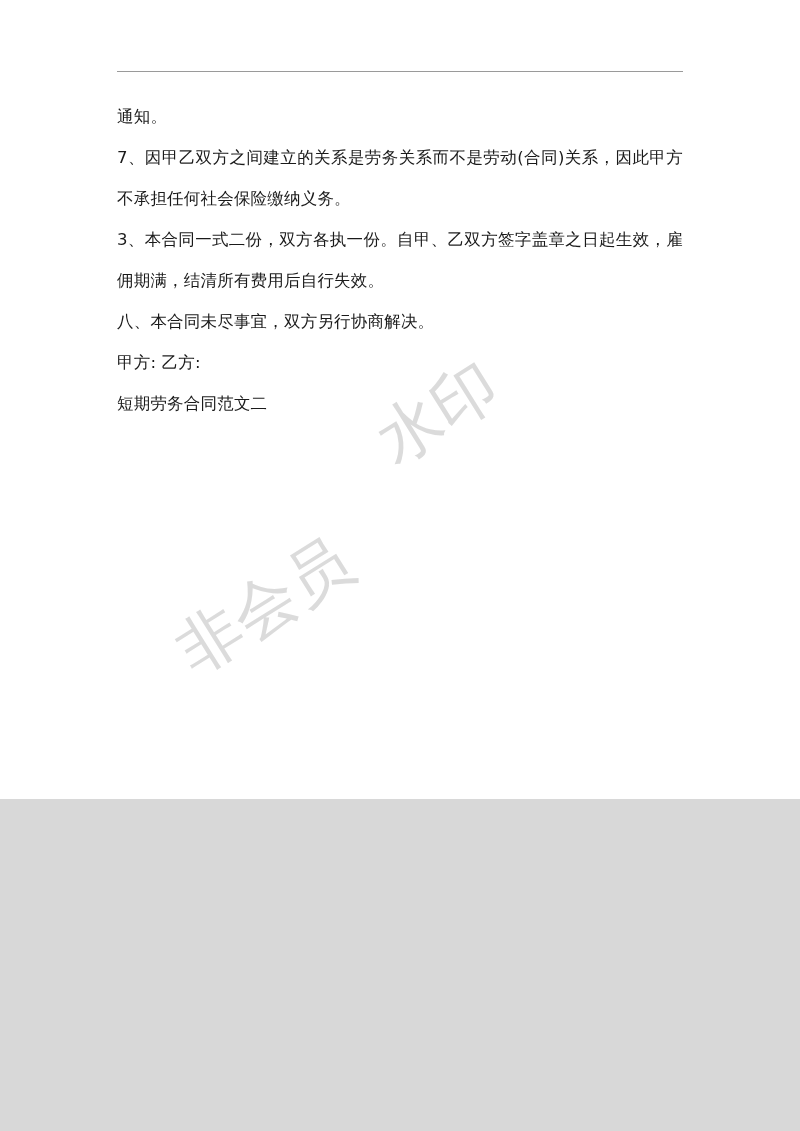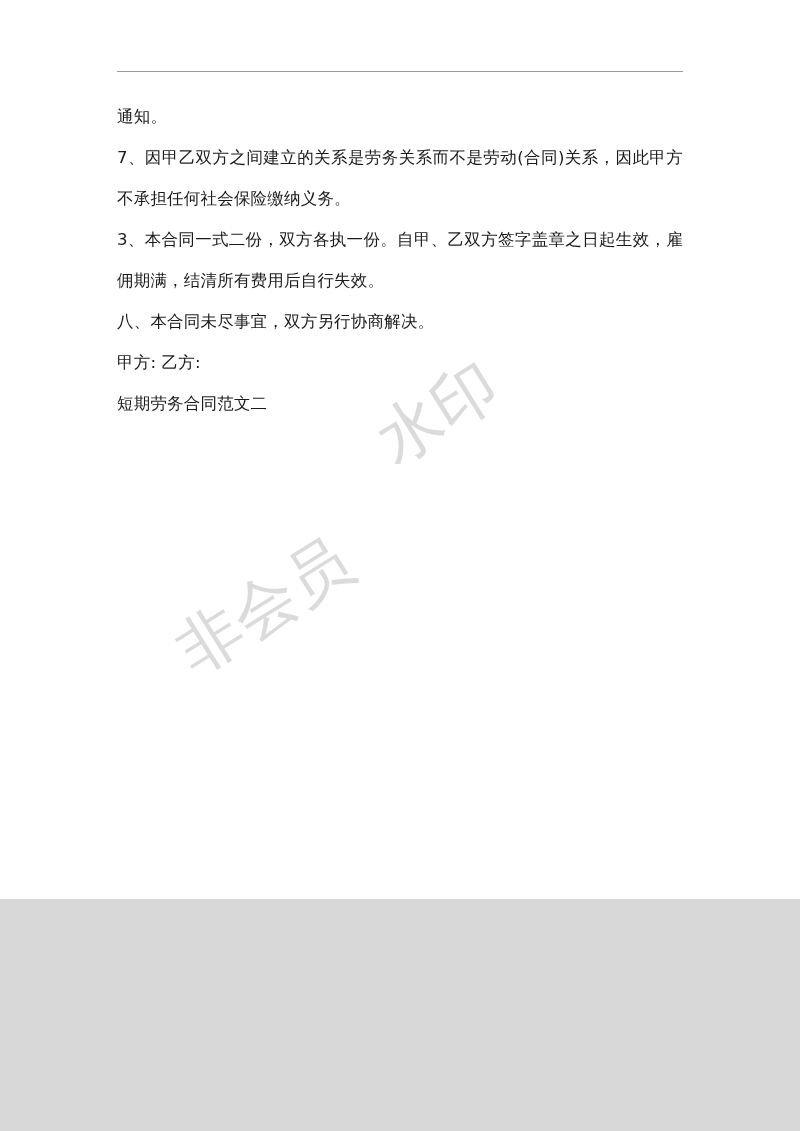--- a/index.html
+++ b/index.html
@@ -6,21 +6,21 @@
     margin: 0;
     padding: 0;
     background: #d8d8d8;
   }
   body {
     font-family: "DejaVu Sans", "Liberation Sans", sans-serif;
   }
   .page {
     position: relative;
     width: 800px;
-    height: 899px;
+    height: 799px;
     background: #ffffff;
     box-sizing: border-box;
     overflow: hidden;
   }
   .page-inner {
     position: absolute;
     left: 117px;
     top: 0;
     width: 566px;
     height: 1131px;

